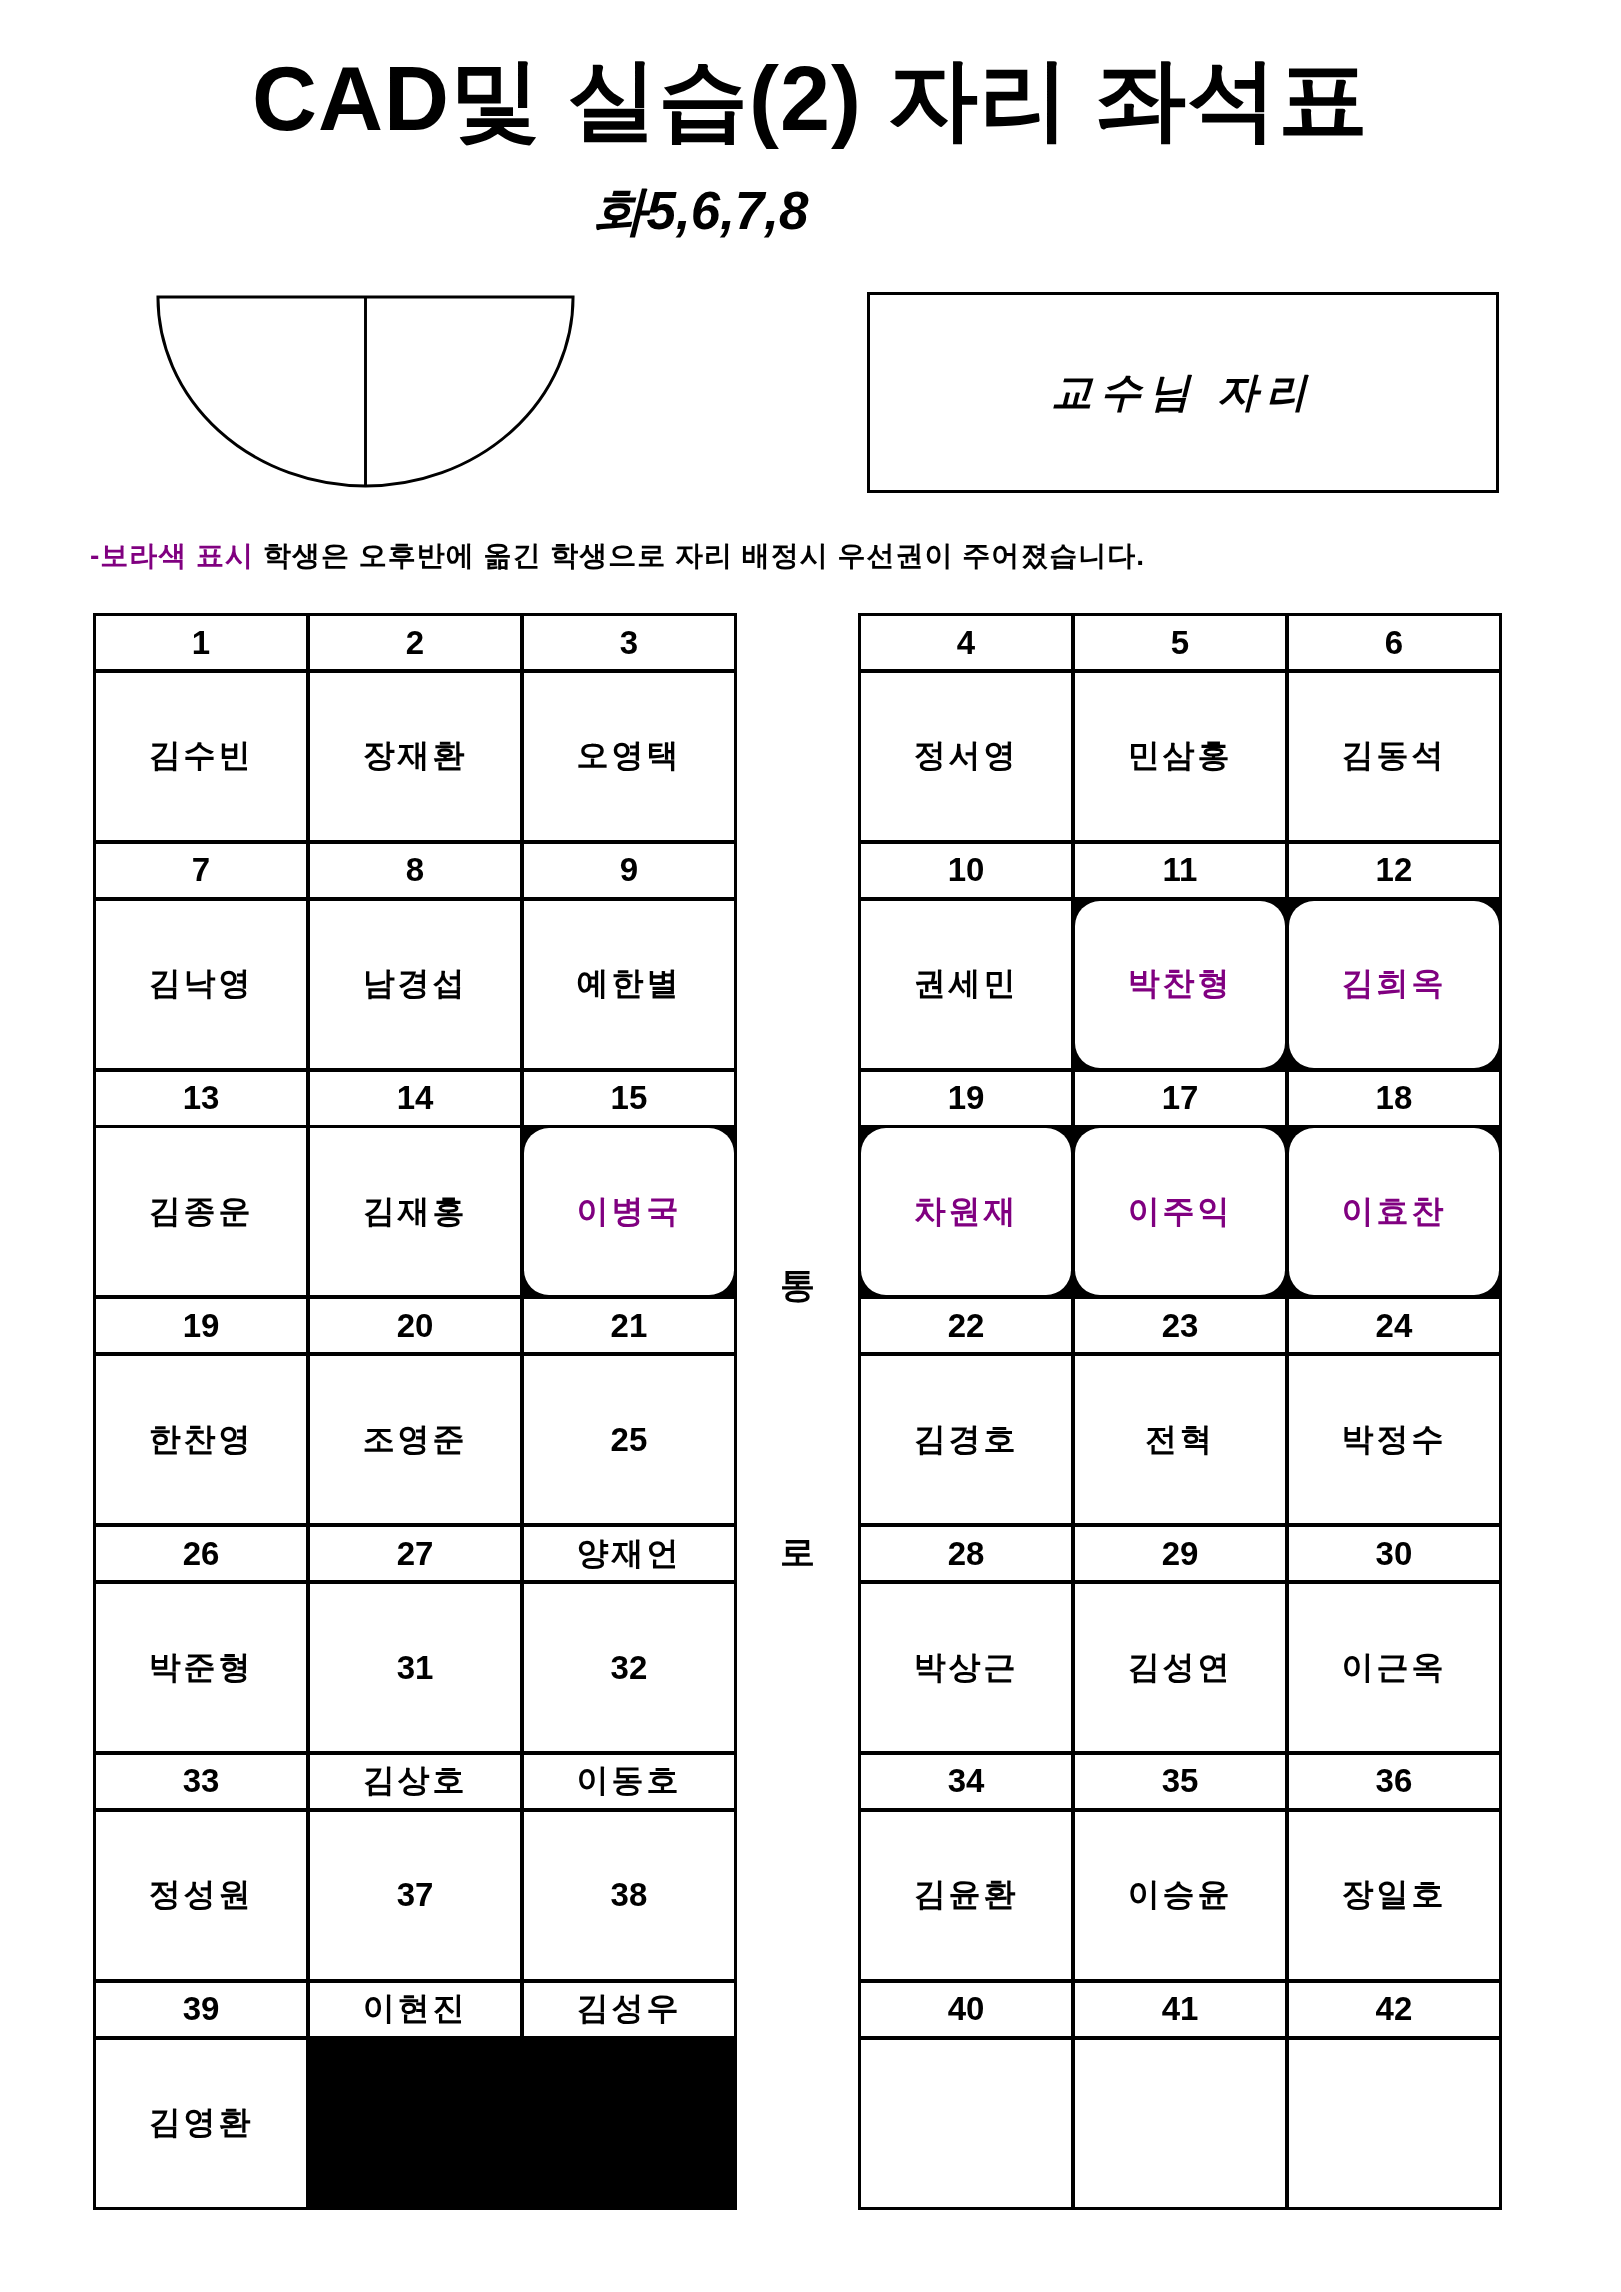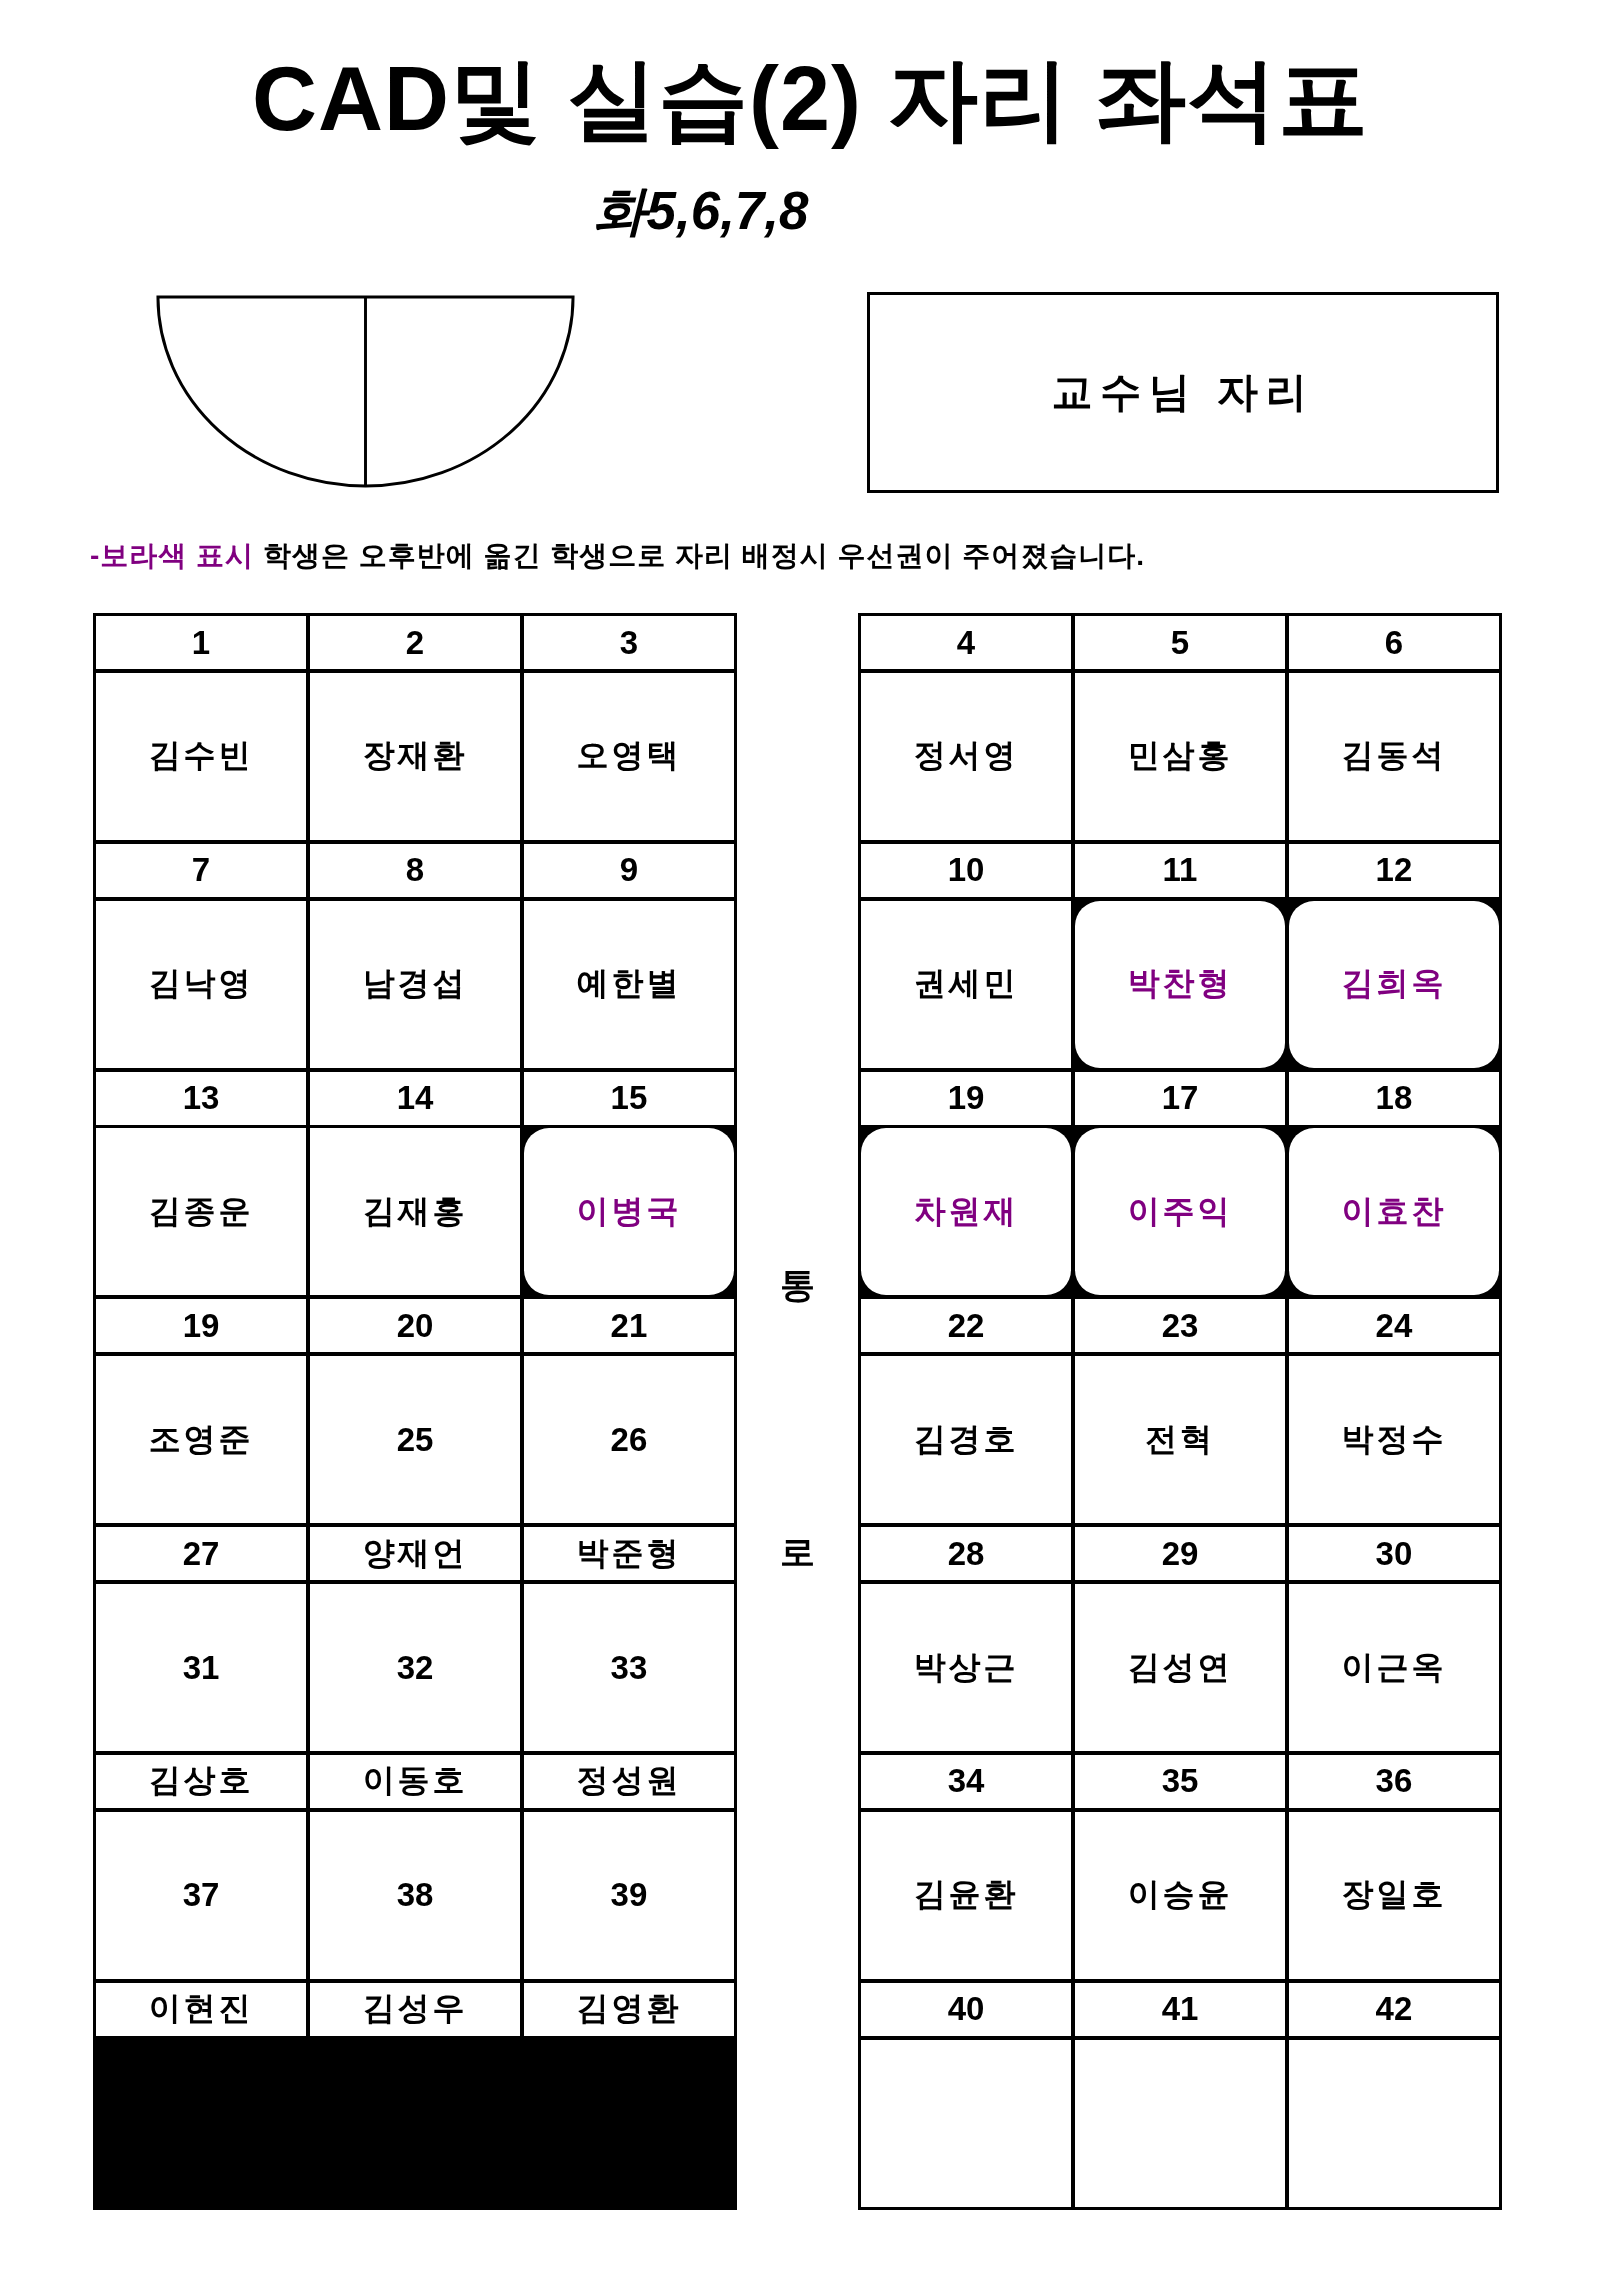--- a/index.html
+++ b/index.html
@@ -32,21 +32,21 @@
   .podium{
     position:absolute; left:155px; top:294px;
   }
   .prof-box{
     position:absolute;
     left:867px; top:292px;
     width:632px; height:201px;
     box-sizing:border-box;
     border:3.9px solid #000;
     display:flex; align-items:center; justify-content:center;
-    font-size:41px; font-weight:800; letter-spacing:7.8px;
+    font-size:41px; font-weight:800; letter-spacing:7.8px;font-style:italic;
   }
   .note{
     position:absolute;
     left:90px; top:537px;
     font-size:28px; font-weight:800;
     white-space:nowrap;
     letter-spacing:1px;
   }
   .note-purple{ color:var(--purple,#800080); }
   .block{
@@ -117,20 +117,21 @@
       <div class="cell name">예한별</div>
       <div class="cell num">13</div>
       <div class="cell num">14</div>
       <div class="cell num">15</div>
       <div class="cell name">김종운</div>
       <div class="cell name">김재홍</div>
       <div class="cell name purple">이병국</div>
       <div class="cell num">19</div>
       <div class="cell num">20</div>
       <div class="cell num">21</div>
+      <div class="cell name">한찬영</div>
       <div class="cell name">조영준</div>
       <div class="cell num">25</div>
       <div class="cell num">26</div>
       <div class="cell num">27</div>
       <div class="cell name">양재언</div>
       <div class="cell name">박준형</div>
       <div class="cell num">31</div>
       <div class="cell num">32</div>
       <div class="cell num">33</div>
       <div class="cell name">김상호</div>

